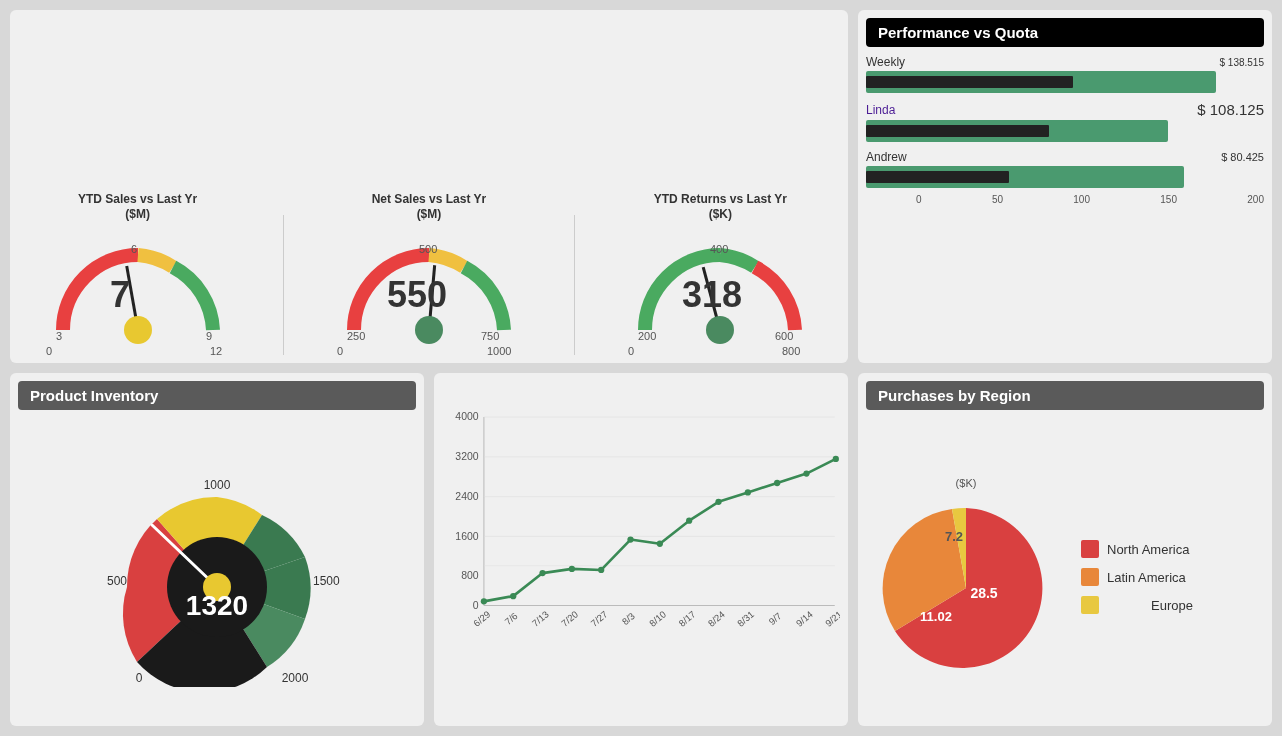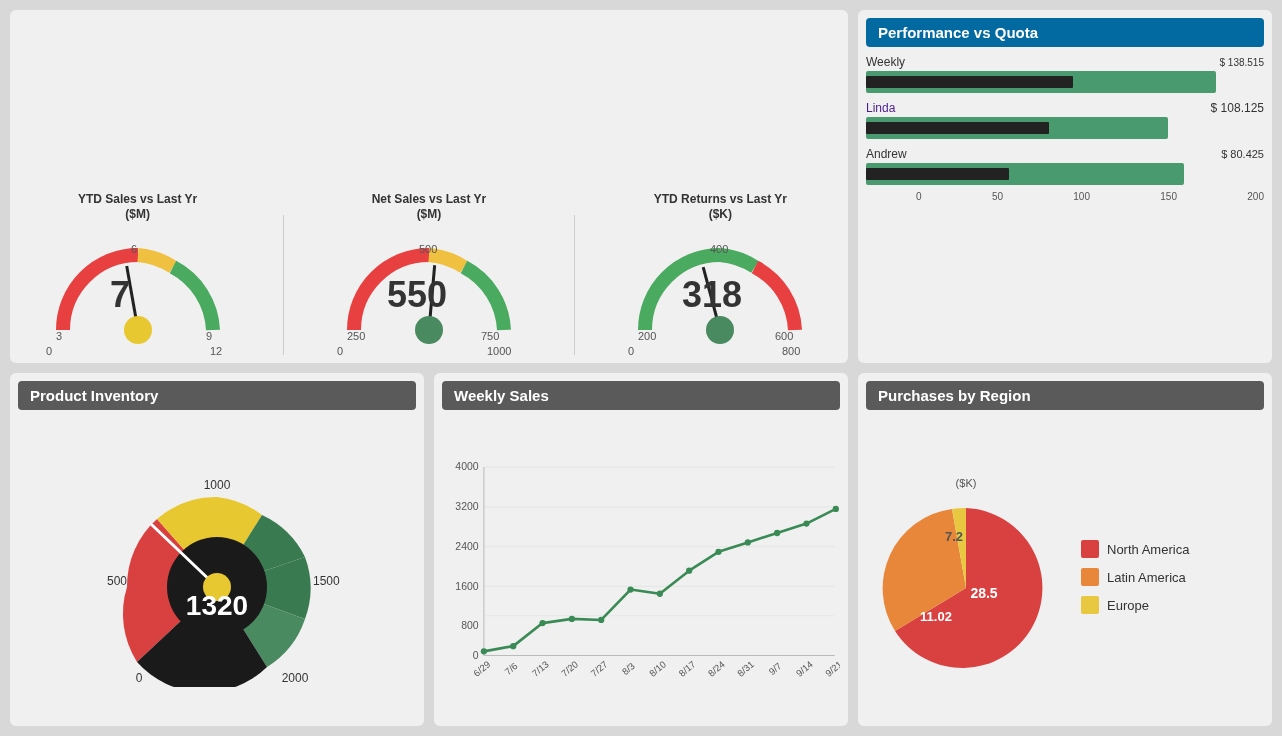--- a/index.html
+++ b/index.html
@@ -49,21 +49,21 @@
     }
     
     .perf-card {
       background: #f0f0f0;
       border-radius: 6px;
       padding: 8px;
       grid-column: 3 / 4;
       grid-row: 1 / 2;
     }
     .perf-header {
-      background: #0369a1;
+      background: #000000;
       color: white;
       font-weight: bold;
       font-size: 15px;
       padding: 6px 12px;
       border-radius: 4px;
       margin-bottom: 8px;
     }
     .perf-row {
       margin-bottom: 6px;
     }
@@ -174,21 +174,21 @@
       </div>
       <div style="position:relative;height:22px;">
         <div style="background:#4a9a6f;width:88%;height:22px;border-radius:2px;position:absolute;left:0;top:0;"></div>
         <div style="background:#222;width:52%;height:12px;border-radius:1px;position:absolute;left:0;top:5px;"></div>
       </div>
     </div>
 
     <div class="perf-row" style="margin-top:8px;">
       <div style="display:flex;justify-content:space-between;align-items:center;margin-bottom:2px;">
         <span style="font-size:12px;color:#4c1d95;min-width:50px;">Linda</span>
-        <span style="font-size:12px;color:#333;">$ 108.125</span>
+        <span style="font-size:15px;color:#333;">$ 108.125</span>
       </div>
       <div style="position:relative;height:22px;">
         <div style="background:#4a9a6f;width:76%;height:22px;border-radius:2px;position:absolute;left:0;top:0;"></div>
         <div style="background:#222;width:46%;height:12px;border-radius:1px;position:absolute;left:0;top:5px;"></div>
       </div>
     </div>
 
     <div class="perf-row" style="margin-top:8px;">
       <div style="display:flex;justify-content:space-between;align-items:center;margin-bottom:2px;">
         <span style="font-size:12px;color:#333;min-width:50px;">Andrew</span>
@@ -241,21 +241,20 @@
         <text x="140" y="22" font-size="12" fill="#333" text-anchor="middle">1000</text>
         <text x="50" y="118" font-size="12" fill="#333" text-anchor="end">500</text>
         <text x="236" y="118" font-size="12" fill="#333" text-anchor="start">1500</text>
         <text x="62" y="215" font-size="12" fill="#333" text-anchor="middle">0</text>
         <text x="218" y="215" font-size="12" fill="#333" text-anchor="middle">2000</text>
       </svg>
     </div>
   </div>
 
   <div class="weekly-card">
-    <div class="card-header">Weekly Sales</div>
     <div style="height:calc(100% - 45px);display:flex;align-items:flex-end;">
       <svg width="100%" height="100%" viewBox="0 0 380 230" preserveAspectRatio="xMidYMid meet">
 
         <line x1="40" y1="10" x2="40" y2="190" stroke="#bbb" stroke-width="1"></line>
         <line x1="40" y1="190" x2="375" y2="190" stroke="#bbb" stroke-width="1"></line>
 
         <line x1="40" y1="10" x2="375" y2="10" stroke="#ddd" stroke-width="0.5"></line>
         <line x1="40" y1="48" x2="375" y2="48" stroke="#ddd" stroke-width="0.5"></line>
         <line x1="40" y1="86" x2="375" y2="86" stroke="#ddd" stroke-width="0.5"></line>
         <line x1="40" y1="124" x2="375" y2="124" stroke="#ddd" stroke-width="0.5"></line>
@@ -323,21 +322,21 @@
 
       <div style="flex:1;padding-left:15px;">
         <div style="display:flex;align-items:center;margin-bottom:10px;">
           <div style="width:18px;height:18px;background:#d94040;margin-right:8px;border-radius:2px;"></div>
           <span style="font-size:13px;color:#333;">North America</span>
         </div>
         <div style="display:flex;align-items:center;margin-bottom:10px;">
           <div style="width:18px;height:18px;background:#e8873a;margin-right:8px;border-radius:2px;"></div>
           <span style="font-size:13px;color:#333;">Latin America</span>
         </div>
-        <div style="display:flex;align-items:center;">
+        <div style="display:flex;align-items:center;gap:44px;">
           <div style="width:18px;height:18px;background:#e8c840;margin-right:8px;border-radius:2px;"></div>
           <span style="font-size:13px;color:#333;">Europe</span>
         </div>
       </div>
     </div>
   </div>
 
 </div>
 
 </body></html>

